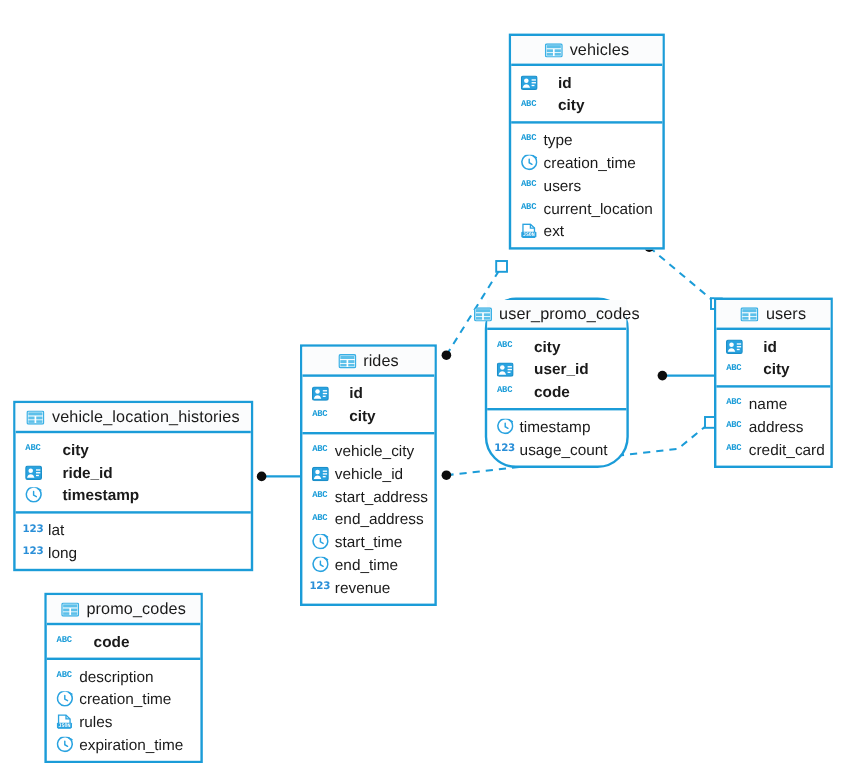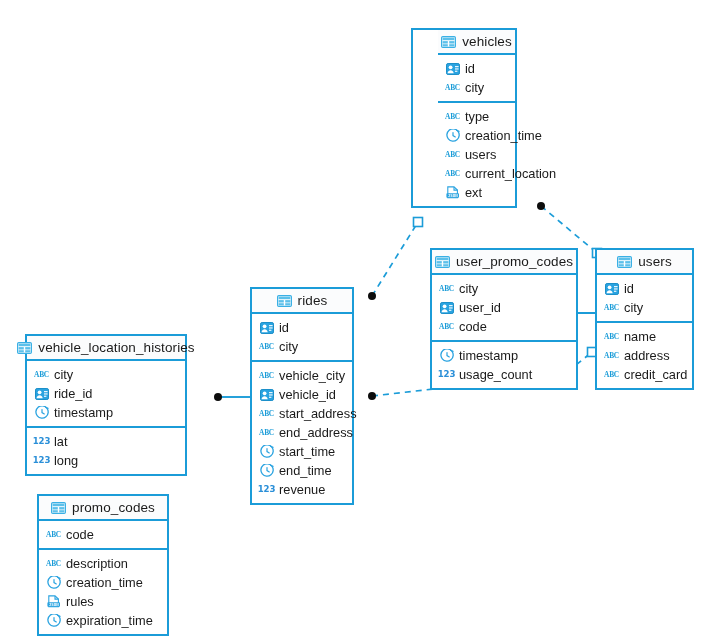--- a/index.html
+++ b/index.html
@@ -42,32 +42,32 @@
   }
   .section.keys{border-bottom:2px solid #1b9cd8;}
   .field{
     display:flex;align-items:center;gap:5px;
     height:19px;
     padding:0 8px 0 7px;
     box-sizing:border-box;
     white-space:nowrap;
   }
   .fname{font-size:12.8px;color:#1a1a1a;}
-  .field.key .fname{font-weight:normal;}
+  .field.key .fname{font-weight:bold;margin-left:12px;}
 
   
   .ico{
     width:15px;height:13px;
     flex:0 0 15px;
     display:inline-flex;align-items:center;justify-content:center;
     position:relative;
   }
   .ico svg{display:block;}
   .ico-abc{
-    font-family:Liberation Serif, serif;
+    font-family:Liberation Mono, monospace;
     font-size:7.4px;font-weight:bold;color:#1b9cd8;
     letter-spacing:-0.2px;line-height:1;
   }
   .ico-123{
     font-family:"DejaVu Sans","Liberation Sans",sans-serif;
     font-size:8.6px;font-weight:bold;color:#2a8fd8;
     letter-spacing:-0.2px;line-height:1;
   }
 
   
@@ -94,21 +94,21 @@
       </g>
       <g>
         <path d="M552,313 L595,313" fill="none" stroke="#1b9cd8" stroke-width="1.9"></path>
         <circle cx="552" cy="313" r="4" fill="#0d0d0d"></circle>
       </g>
       <g>
         <path d="M218,397 L250,397" fill="none" stroke="#1b9cd8" stroke-width="1.9"></path>
         <circle cx="218" cy="397" r="4" fill="#0d0d0d"></circle>
       </g>
     </svg>
-<div class="table" style="left: 411px; top: 28px; width: 106px; padding-left: 25px;">
+<div class="table" style="left: 424px; top: 28px; width: 130px;">
       <div class="tbl-header">
         <span class="ico">
           <svg width="15" height="12" viewBox="0 0 15 12">
             <rect x="0.6" y="0.6" width="13.8" height="10.8" rx="1.2" fill="#ffffff" stroke="#3ab0e5" stroke-width="1.2"></rect>
             <rect x="1.6" y="1.6" width="11.8" height="2.6" fill="#5cc0ea"></rect>
             <rect x="1.6" y="5.1" width="5.2" height="2.4" fill="#5cc0ea"></rect>
             <rect x="8.2" y="5.1" width="5.2" height="2.4" fill="#5cc0ea"></rect>
             <rect x="1.6" y="8.2" width="5.2" height="2.2" fill="#5cc0ea"></rect>
             <rect x="8.2" y="8.2" width="5.2" height="2.2" fill="#5cc0ea"></rect>
           </svg>
@@ -163,21 +163,21 @@
               <path d="M1.8 0.9h6.2l3.4 3.2v7.6H1.8z" fill="#ffffff" stroke="#2aa3e0" stroke-width="1.1"></path>
               <path d="M8 0.9v3.2h3.4" fill="none" stroke="#2aa3e0" stroke-width="1.1"></path>
               <rect x="0.4" y="7.2" width="12.6" height="4.6" rx="0.8" fill="#2aa3e0"></rect>
               <text x="6.7" y="10.9" font-family="DejaVu Sans Mono, monospace" font-size="4.1" font-weight="bold" fill="#ffffff" text-anchor="middle">JSON</text>
             </svg>
           </span>
           <span class="fname">ext</span>
         </div>
       </div>
     </div>
-    <div class="table" style="left: 430px; top: 248px; width: 148px;">
+    <div class="table" style="left: 404px; top: 248px; width: 120px; border-radius: 26px;">
       <div class="tbl-header">
         <span class="ico">
           <svg width="15" height="12" viewBox="0 0 15 12">
             <rect x="0.6" y="0.6" width="13.8" height="10.8" rx="1.2" fill="#ffffff" stroke="#3ab0e5" stroke-width="1.2"></rect>
             <rect x="1.6" y="1.6" width="11.8" height="2.6" fill="#5cc0ea"></rect>
             <rect x="1.6" y="5.1" width="5.2" height="2.4" fill="#5cc0ea"></rect>
             <rect x="8.2" y="5.1" width="5.2" height="2.4" fill="#5cc0ea"></rect>
             <rect x="1.6" y="8.2" width="5.2" height="2.2" fill="#5cc0ea"></rect>
             <rect x="8.2" y="8.2" width="5.2" height="2.2" fill="#5cc0ea"></rect>
           </svg>
@@ -265,21 +265,21 @@
         <div class="field">
           <span class="ico ico-abc">ABC</span>
           <span class="fname">address</span>
         </div>
         <div class="field">
           <span class="ico ico-abc">ABC</span>
           <span class="fname">credit_card</span>
         </div>
       </div>
     </div>
-    <div class="table" style="left: 250px; top: 287px; width: 104px;">
+    <div class="table" style="left: 250px; top: 287px; width: 114px;">
       <div class="tbl-header">
         <span class="ico">
           <svg width="15" height="12" viewBox="0 0 15 12">
             <rect x="0.6" y="0.6" width="13.8" height="10.8" rx="1.2" fill="#ffffff" stroke="#3ab0e5" stroke-width="1.2"></rect>
             <rect x="1.6" y="1.6" width="11.8" height="2.6" fill="#5cc0ea"></rect>
             <rect x="1.6" y="5.1" width="5.2" height="2.4" fill="#5cc0ea"></rect>
             <rect x="8.2" y="5.1" width="5.2" height="2.4" fill="#5cc0ea"></rect>
             <rect x="1.6" y="8.2" width="5.2" height="2.2" fill="#5cc0ea"></rect>
             <rect x="8.2" y="8.2" width="5.2" height="2.2" fill="#5cc0ea"></rect>
           </svg>
@@ -350,21 +350,21 @@
             </svg>
           </span>
           <span class="fname">end_time</span>
         </div>
         <div class="field">
           <span class="ico ico-123">123</span>
           <span class="fname">revenue</span>
         </div>
       </div>
     </div>
-    <div class="table" style="left: 25px; top: 334px; width: 162px;">
+    <div class="table" style="left: 11px; top: 334px; width: 200px;">
       <div class="tbl-header">
         <span class="ico">
           <svg width="15" height="12" viewBox="0 0 15 12">
             <rect x="0.6" y="0.6" width="13.8" height="10.8" rx="1.2" fill="#ffffff" stroke="#3ab0e5" stroke-width="1.2"></rect>
             <rect x="1.6" y="1.6" width="11.8" height="2.6" fill="#5cc0ea"></rect>
             <rect x="1.6" y="5.1" width="5.2" height="2.4" fill="#5cc0ea"></rect>
             <rect x="8.2" y="5.1" width="5.2" height="2.4" fill="#5cc0ea"></rect>
             <rect x="1.6" y="8.2" width="5.2" height="2.2" fill="#5cc0ea"></rect>
             <rect x="8.2" y="8.2" width="5.2" height="2.2" fill="#5cc0ea"></rect>
           </svg>

